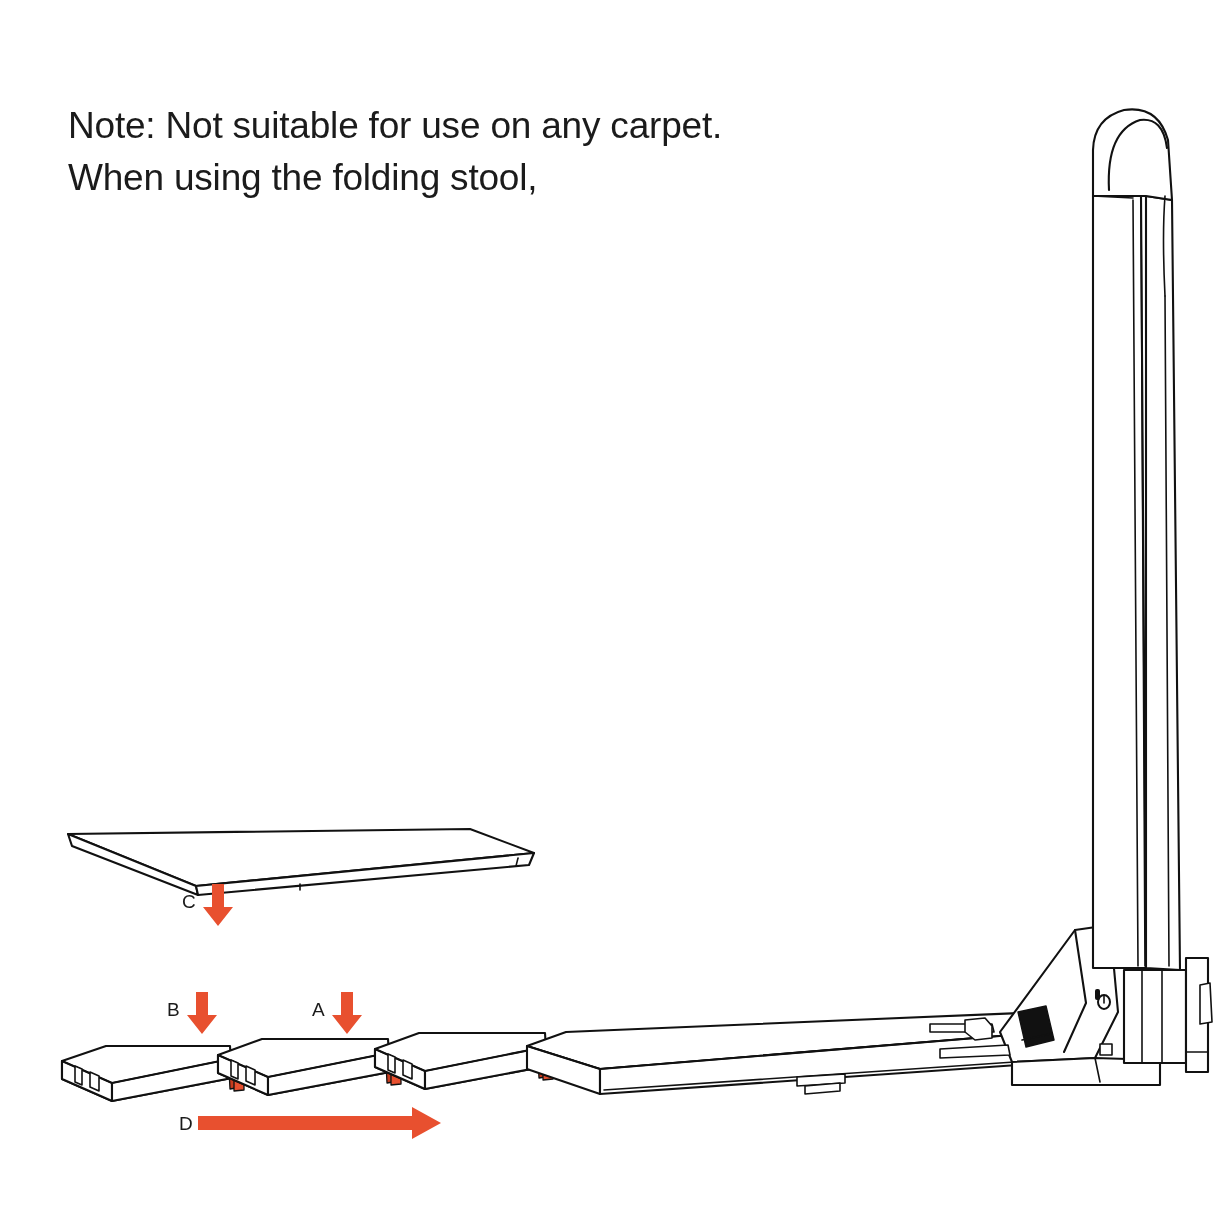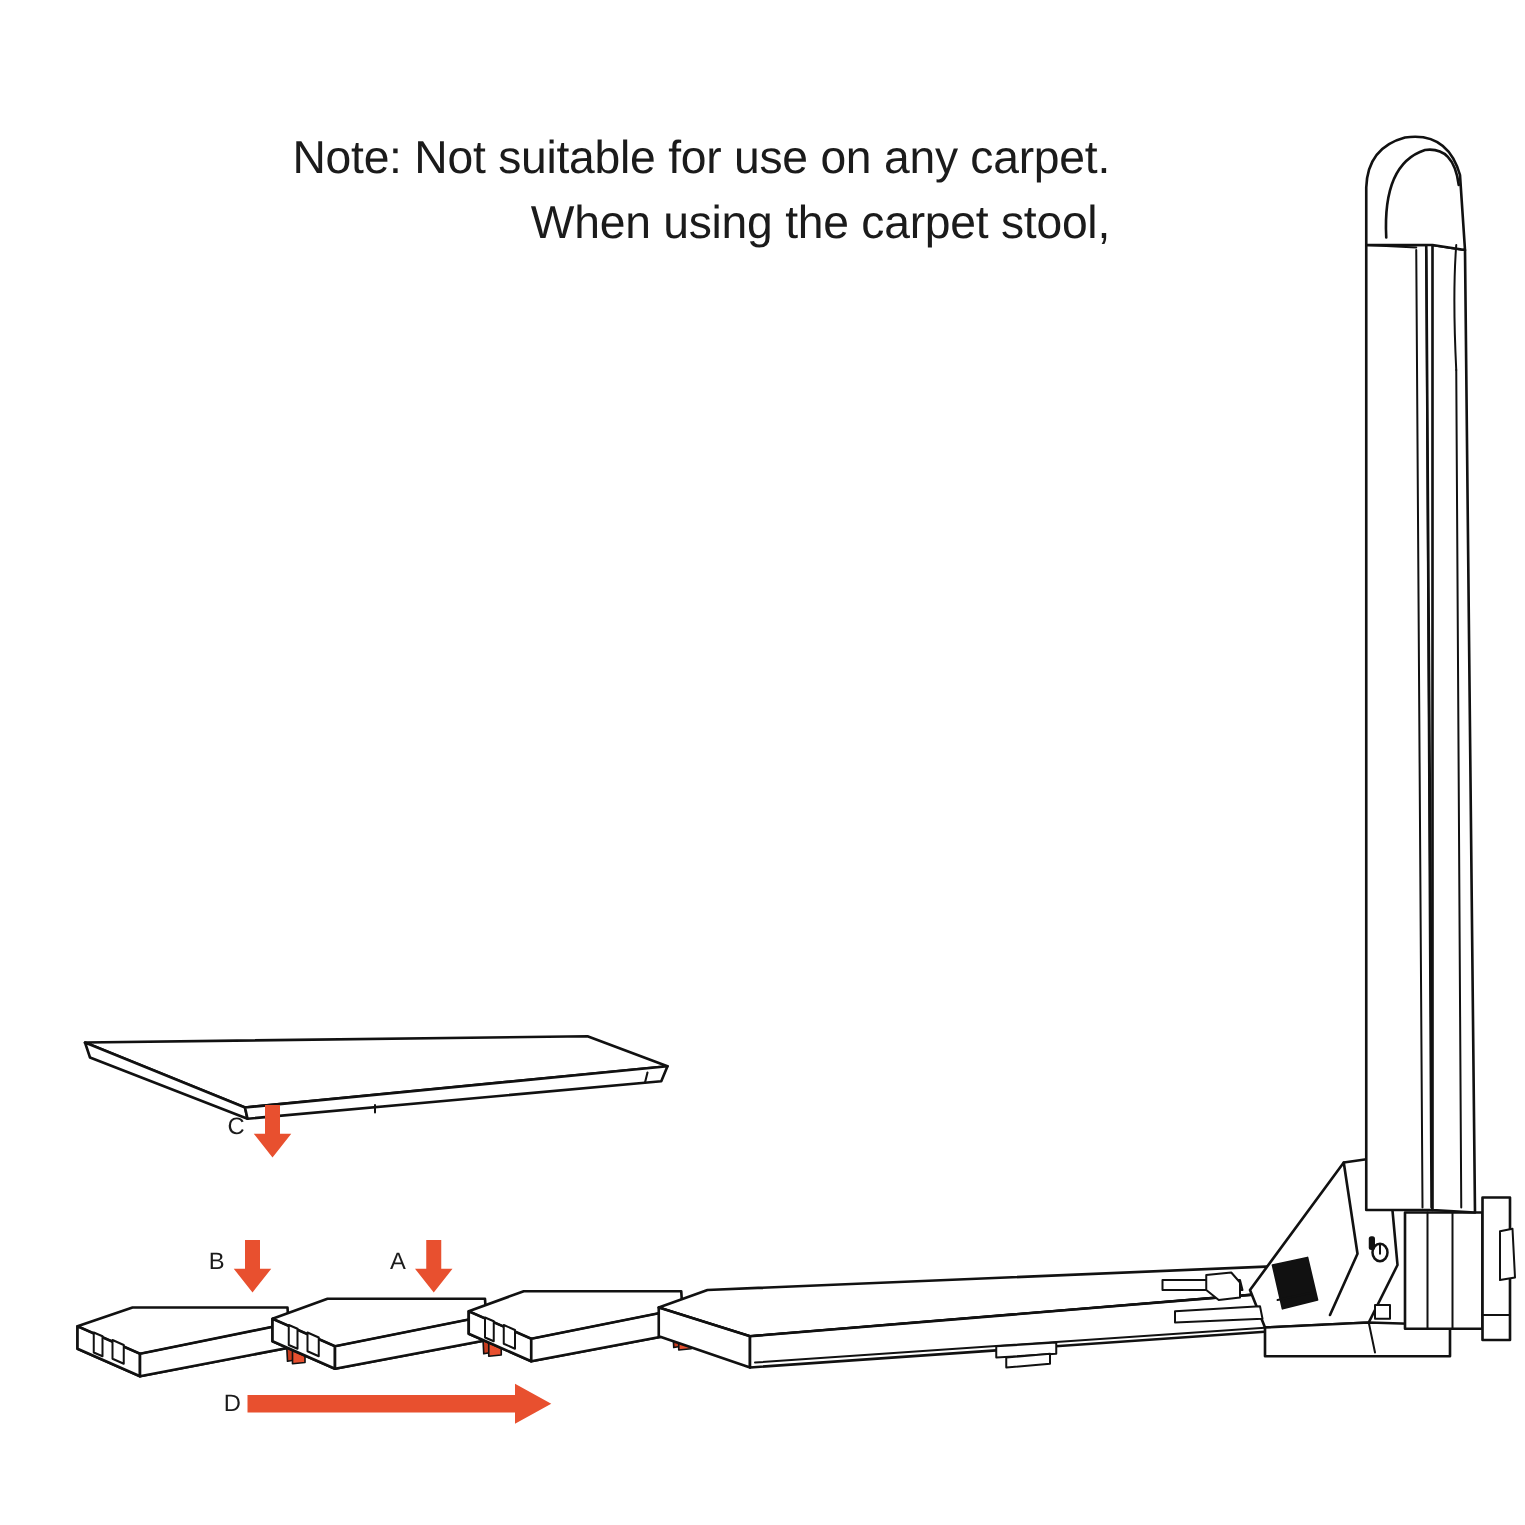--- a/index.html
+++ b/index.html
@@ -20,21 +20,20 @@
     position: absolute;
     inset: 0;
     width: 1220px;
     height: 1220px;
   }
   .note-block {
     position: absolute;
     left: 68px;
     top: 100px;
     width: 820px;
-    text-align: right;
   }
   .note-line {
     font-family: "Liberation Sans", sans-serif;
     font-size: 37px;
     font-weight: 400;
     line-height: 52px;
     color: #1b1b1b;
     letter-spacing: -0.2px;
     white-space: nowrap;
   }
@@ -226,19 +225,19 @@
 
   <path fill="#E8502F" d="M 196 992 L 208 992 L 208 1015 L 217 1015 L 202 1034 L 187 1015 L 196 1015 Z"></path>
 
   <path fill="#E8502F" d="M 341 992 L 353 992 L 353 1015 L 362 1015 L 347 1034 L 332 1015 L 341 1015 Z"></path>
 
   <path fill="#E8502F" d="M 198 1116 L 412 1116 L 412 1107 L 441 1123 L 412 1139 L 412 1130 L 198 1130 Z"></path>
 </svg>
 
 <div class="note-block">
   <div class="note-line">Note: Not suitable for use on any carpet.</div>
-  <div class="note-line">When using the carpet stool,</div>
+  <div class="note-line">When using the folding stool,</div>
 </div>
 
 <div class="step-label" style="left:182px; top:892px;">C</div>
 <div class="step-label" style="left:167px; top:1000px;">B</div>
 <div class="step-label" style="left:312px; top:1000px;">A</div>
 <div class="step-label" style="left:179px; top:1114px;">D</div>
 
 </body></html>

